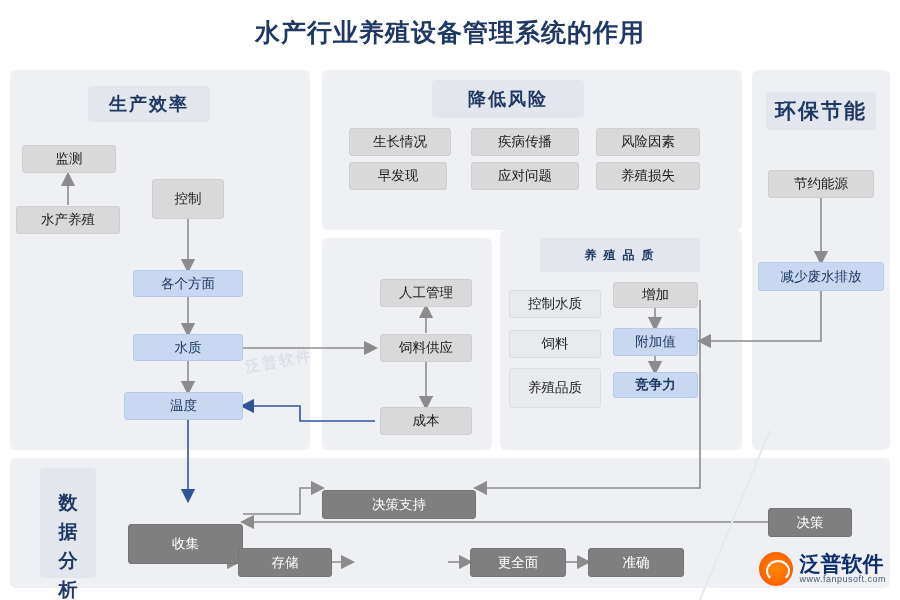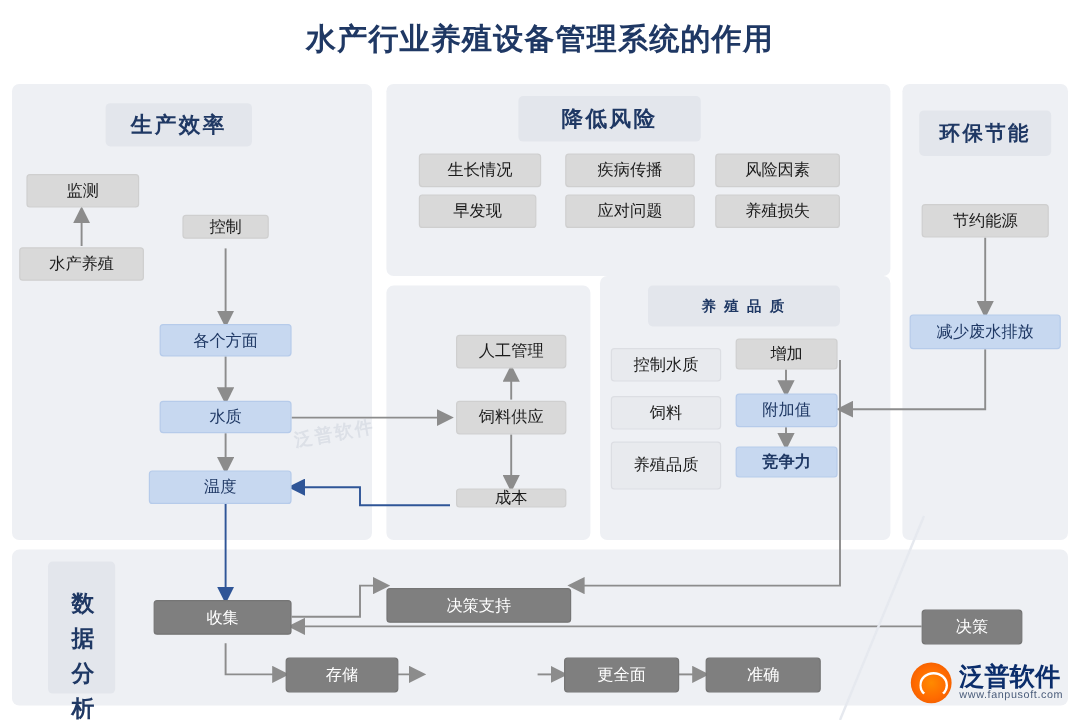--- a/index.html
+++ b/index.html
@@ -204,56 +204,56 @@
       <path d="M188,420 L188,500" marker-end="url(#ab)"></path>
     </g>
 
     <path d="M770,430 L700,600" stroke="#e6e9ef" stroke-width="2" fill="none"></path>
   </svg>
 
   <div class="panel-title" style="left:88px; top:86px; width:122px; height:36px; font-size:18px;">生产效率</div>
 
   <div class="panel-title" style="left:432px; top:80px; width:152px; height:38px; font-size:18px;">降低风险</div>
 
-  <div class="panel-title" style="left:766px; top:92px; width:110px; height:38px; font-size:17px;">环保节能</div>
+  <div class="panel-title" style="left:766px; top:92px; width:110px; height:38px; font-size:21px;">环保节能</div>
 
   <div class="panel-title" style="left:540px; top:238px; width:160px; height:34px; font-size:12px; background:#e3e6ec;">养 殖 品 质</div>
 
   <div class="panel-title" style="left:40px; top:468px; width:56px; height:110px; font-size:19px; writing-mode:vertical-rl; text-orientation:upright; letter-spacing:4px;">数 据 分 析</div>
 
   <div class="node n-gray" style="left:22px; top:145px; width:94px; height:28px;">监测</div>
   <div class="node n-gray" style="left:16px; top:206px; width:104px; height:28px;">水产养殖</div>
-  <div class="node n-gray" style="left:152px; top:179px; width:72px; height:20px;text-align:center;">控制</div>
+  <div class="node n-gray" style="left:152px; top:179px; width:72px; height:40px;text-align:center;">控制</div>
   <div class="node n-blue" style="left:133px; top:270px; width:110px; height:27px;">各个方面</div>
   <div class="node n-blue" style="left:133px; top:334px; width:110px; height:27px;">水质</div>
   <div class="node n-blue" style="left:124px; top:392px; width:119px; height:28px;">温度</div>
 
   <div class="node n-gray" style="left:349px; top:128px; width:102px; height:28px;">生长情况</div>
   <div class="node n-gray" style="left:471px; top:128px; width:108px; height:28px;">疾病传播</div>
   <div class="node n-gray" style="left:596px; top:128px; width:104px; height:28px;">风险因素</div>
   <div class="node n-gray" style="left:349px; top:162px; width:98px; height:28px;">早发现</div>
   <div class="node n-gray" style="left:471px; top:162px; width:108px; height:28px;">应对问题</div>
   <div class="node n-gray" style="left:596px; top:162px; width:104px; height:28px;">养殖损失</div>
 
   <div class="node n-gray" style="left:380px; top:279px; width:92px; height:28px;">人工管理</div>
   <div class="node n-gray" style="left:380px; top:334px; width:92px; height:28px;">饲料供应</div>
-  <div class="node n-gray" style="left:380px; top:407px; width:92px; height:16px;">成本</div>
+  <div class="node n-gray" style="left:380px; top:407px; width:92px; height:28px;">成本</div>
 
   <div class="node n-light" style="left:509px; top:290px; width:92px; height:28px;">控制水质</div>
   <div class="node n-light" style="left:509px; top:330px; width:92px; height:28px;">饲料</div>
   <div class="node n-light" style="left:509px; top:368px; width:92px; height:40px;">养殖品质</div>
   <div class="node n-gray" style="left:613px; top:282px; width:85px; height:26px;">增加</div>
   <div class="node n-blue" style="left:613px; top:328px; width:85px; height:28px;">附加值</div>
   <div class="node n-blue" style="left:613px; top:372px; width:85px; height:26px;font-weight:bold;">竞争力</div>
 
   <div class="node n-gray" style="left:768px; top:170px; width:106px; height:28px;">节约能源</div>
   <div class="node n-blue" style="left:758px; top:262px; width:126px; height:29px;">减少废水排放</div>
 
   <div class="node n-dark" style="left:322px; top:474px; width:154px; height:29px;margin-top:16px;">决策支持</div>
-  <div class="node n-dark" style="left:128px; top:500px; width:115px; height:29px;">收集</div>
+  <div class="node n-dark" style="left:128px; top:524px; width:115px; height:40px;">收集</div>
   <div class="node n-dark" style="left:768px; top:508px; width:84px; height:29px;">决策</div>
   <div class="node n-dark" style="left:238px; top:548px; width:94px; height:29px;">存储</div>
   <div class="node n-dark" style="left:470px; top:548px; width:96px; height:29px;">更全面</div>
   <div class="node n-dark" style="left:588px; top:548px; width:96px; height:29px;">准确</div>
 
   <div class="watermark" style="left:245px; top:352px;">泛普软件</div>
 
   <div class="logo">
     <div class="logo-mark"></div>
     <div class="logo-text">

